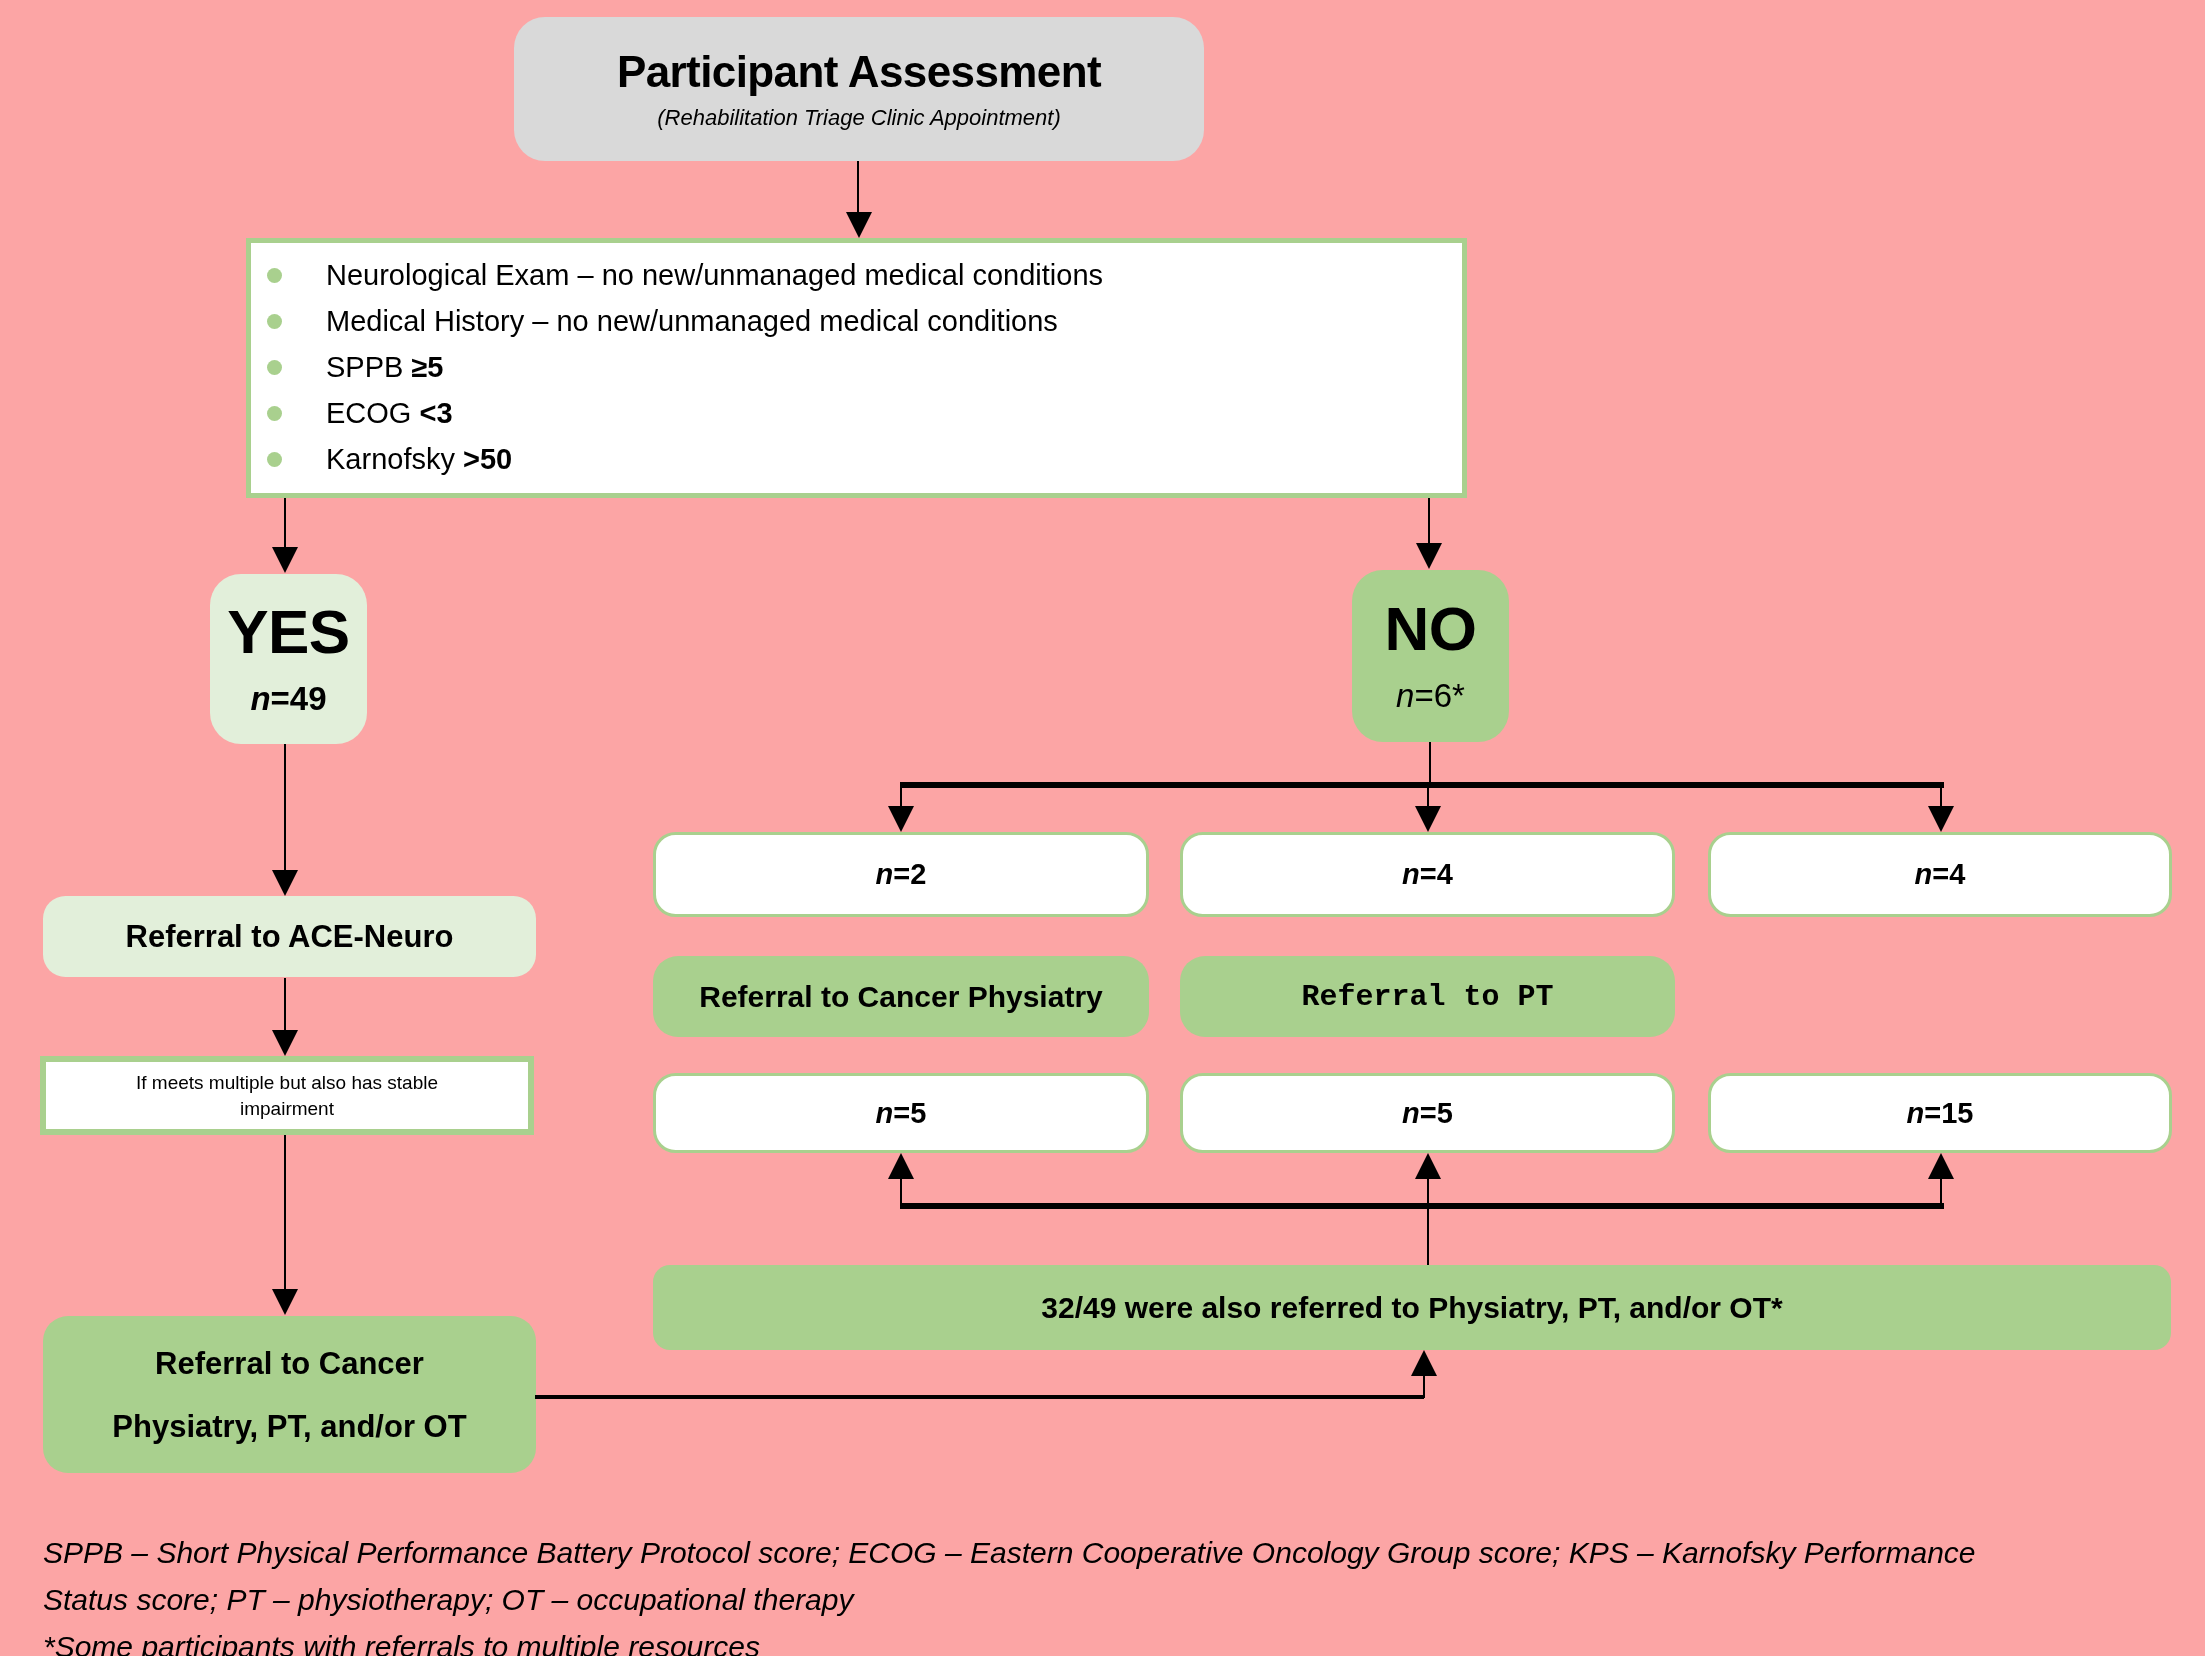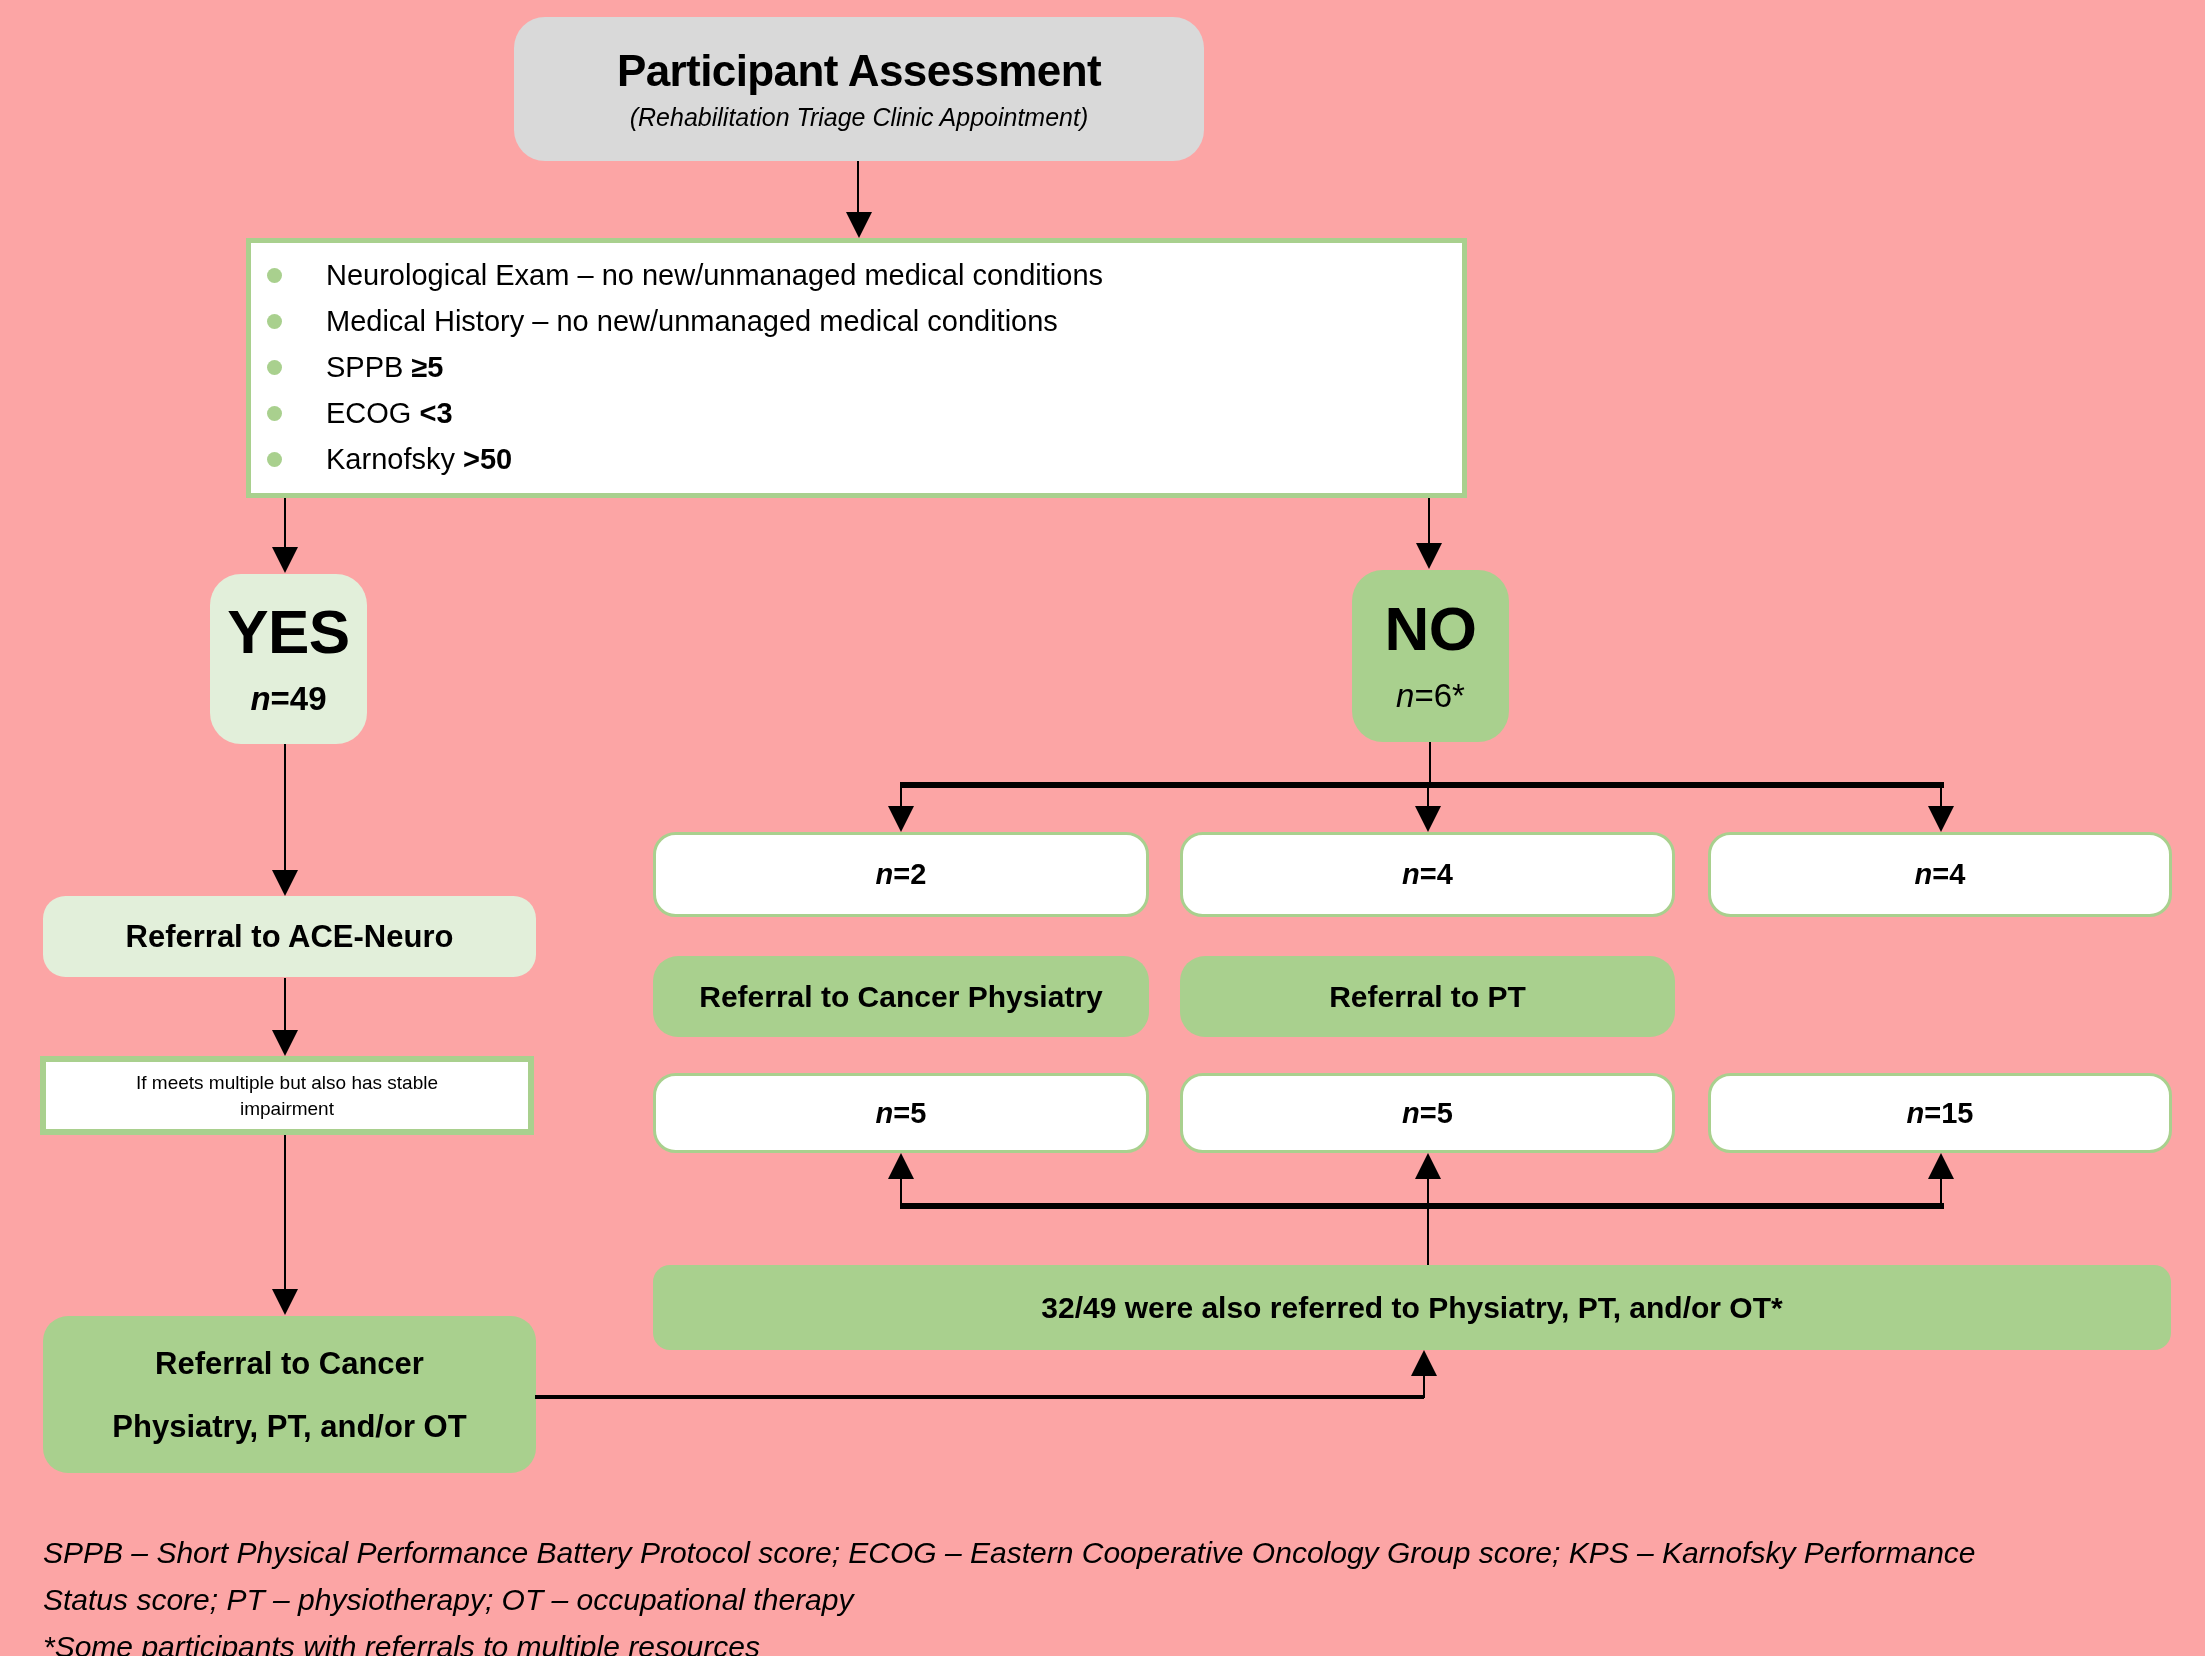--- a/index.html
+++ b/index.html
@@ -19,21 +19,21 @@
   .gray-fill{background:#d9d9d9;border-radius:31px;}
   .lgreen-fill{background:#e2efda;border-radius:31px;}
   .green-fill{background:#a9d08e;border-radius:25px;}
   .white-bordered{background:#ffffff;border:3.9px solid #a9d08e;border-radius:22.5px;}
   .criteria{
     background:#ffffff;border:5.6px solid #a9d08e;
     align-items:flex-start;justify-content:flex-start;text-align:left;
   }
   .note-bordered{background:#ffffff;border:6.7px solid #a9d08e;}
   .title{font-size:44px;font-weight:bold;letter-spacing:-0.6px;}
-  .subtitle{font-size:25px;font-style:italic;margin-top:7.9px;}
+  .subtitle{font-size:22px;font-style:italic;margin-top:7.9px;}
   .big-label{font-size:62px;font-weight:bold;letter-spacing:-0.6px;line-height:1;}
   .n-sub{font-size:33px;margin-top:17px;}
   .bold56{font-size:31px;font-weight:bold;}
   .bold54{font-size:30px;font-weight:bold;}
   .count{font-size:29px;font-weight:bold;}
   .count .n, .n-italic{font-style:italic;}
   .note-text{font-size:19px;line-height:26px;}
   .two-line{line-height:63px;}
   .blt-list{position:absolute;left:267px;top:252px;}
   .blt{
@@ -151,21 +151,21 @@
   <div class="box green-fill" style="left:653px;top:956px;width:496px;height:81px;">
     <div class="bold54">Referral to Cancer Physiatry</div>
   </div>
   <div class="box white-bordered" style="left:653px;top:1073px;width:496px;height:80px;">
     <div class="count"><span class="n">n</span><span>=5</span></div>
   </div>
 
   <div class="box white-bordered" style="left:1180px;top:832px;width:495px;height:85px;">
     <div class="count"><span class="n">n</span><span>=4</span></div>
   </div>
-  <div class="box green-fill" style="left:1180px;top:956px;width:495px;height:81px;">
+  <div class="box green-fill" style="left:1180px;top:956px;width:495px;height:81px;font-family:Liberation Mono, monospace;">
     <div class="bold54">Referral to PT</div>
   </div>
   <div class="box white-bordered" style="left:1180px;top:1073px;width:495px;height:80px;">
     <div class="count"><span class="n">n</span><span>=5</span></div>
   </div>
 
   <div class="box white-bordered" style="left:1708px;top:832px;width:464px;height:85px;">
     <div class="count"><span class="n">n</span><span>=4</span></div>
   </div>
   <div class="box white-bordered" style="left:1708px;top:1073px;width:464px;height:80px;">

